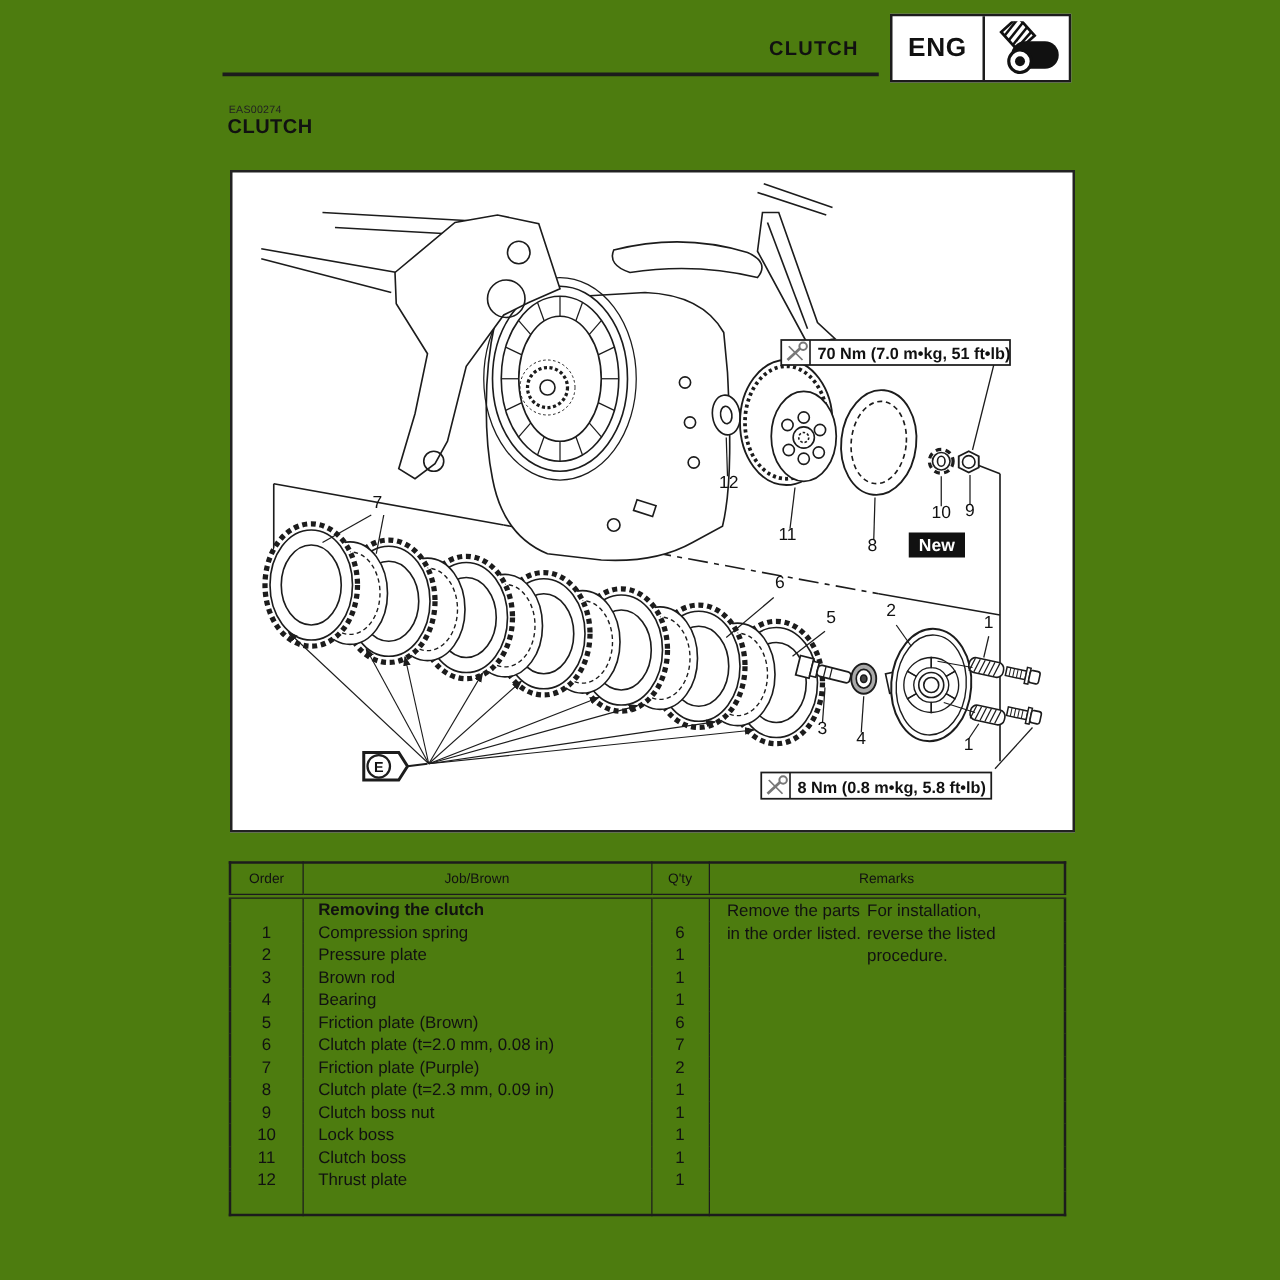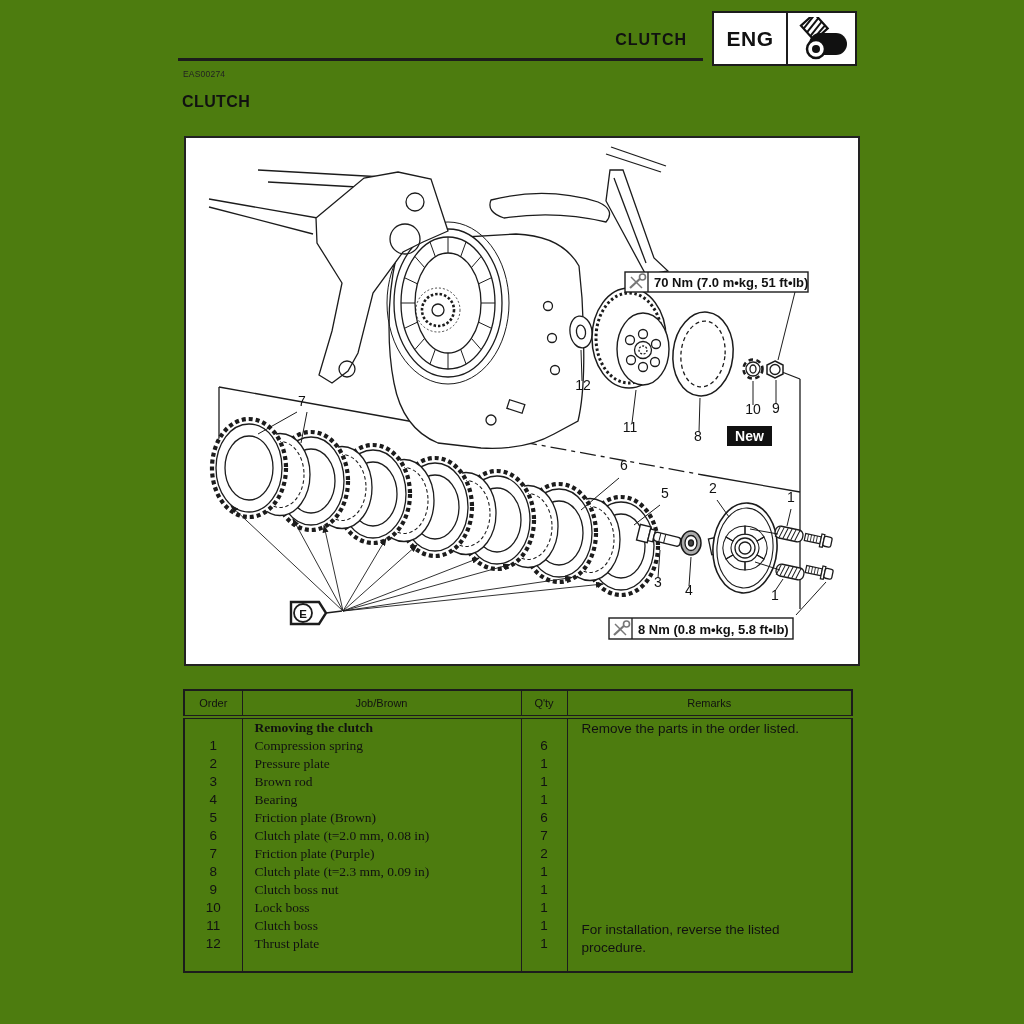--- a/index.html
+++ b/index.html
@@ -6,42 +6,42 @@
   body{font-family:"Liberation Sans",sans-serif;color:#111;}
   #page{position:relative;width:1024px;height:1024px;background:#4d7c0f;overflow:hidden;}
 
   
   .hdr-title{position:absolute;top:31px;right:337px;font-size:16px;font-weight:bold;letter-spacing:1px;}
   .hdr-rule{position:absolute;left:178px;top:58px;width:525px;height:2.5px;background:#1c1c1c;}
   .eng-box{position:absolute;left:712px;top:11px;width:141px;height:51px;border:2.5px solid #1c1c1c;display:flex;background:#fff;}
   .eng-cell{width:72px;border-right:2px solid #1c1c1c;display:flex;align-items:center;justify-content:center;font-size:21px;font-weight:bold;letter-spacing:.5px;}
   .eng-icon-cell{flex:1;display:flex;align-items:center;justify-content:center;}
 
-  .eas-code{position:absolute;left:183px;top:69px;font-size:8.5px;letter-spacing:.2px;color:#222;}
+  .eas-code{position:absolute;left:183px;top:82px;font-size:8.5px;letter-spacing:.2px;color:#222;}
   .page-title{position:absolute;left:182px;top:93px;font-size:16px;font-weight:bold;letter-spacing:.4px;}
 
   .diagram-frame{position:absolute;left:184px;top:136px;width:672px;height:526px;border:2px solid #222;background:#fff;}
   .diagram-frame svg{display:block;}
 
   
   .parts-table{position:absolute;left:183px;top:689px;width:670px;border-collapse:collapse;table-layout:fixed;font-size:13.5px;}
   .parts-table th,.parts-table td{border-left:1.5px solid #1c1c1c;border-right:1.5px solid #1c1c1c;padding:0;vertical-align:top;}
   .parts-table{border:2px solid #1c1c1c;}
   .parts-table thead th{height:24px;vertical-align:middle;text-align:center;font-weight:normal;border-bottom:4px double #1c1c1c;font-size:11px;}
   .col-order{width:58px;}
   .col-part{width:279px;}
   .col-qty{width:46px;}
   .col-remarks{width:auto;}
   .parts-table tbody td{height:18px;line-height:18px;font-size:13.5px;}
   .td-order{text-align:center;}
-  .td-part{padding-left:12px !important;font-family:Liberation Serif, serif;}
+  .td-part{padding-left:12px !important;}
   .td-qty{text-align:center;}
   .td-remarks{padding-left:7px !important;padding-right:10px !important;}
   .section-title{font-weight:bold;}
-  .remarks-wrap{display:flex;flex-direction:column;justify-content:space-between;height:100%;box-sizing:border-box;padding:1px 10px 14px 7px;line-height:18px;}
+  .remarks-wrap{display:flex;flex-direction:row;justify-content:space-between;height:100%;box-sizing:border-box;padding:1px 10px 14px 7px;line-height:18px;}
   .filler-row td{height:62px;}
 
   text{font-family:"Liberation Sans",sans-serif;}
 </style>
 </head>
 <body>
 
 <div id="page">
 
   <div class="hdr-title">CLUTCH</div>

